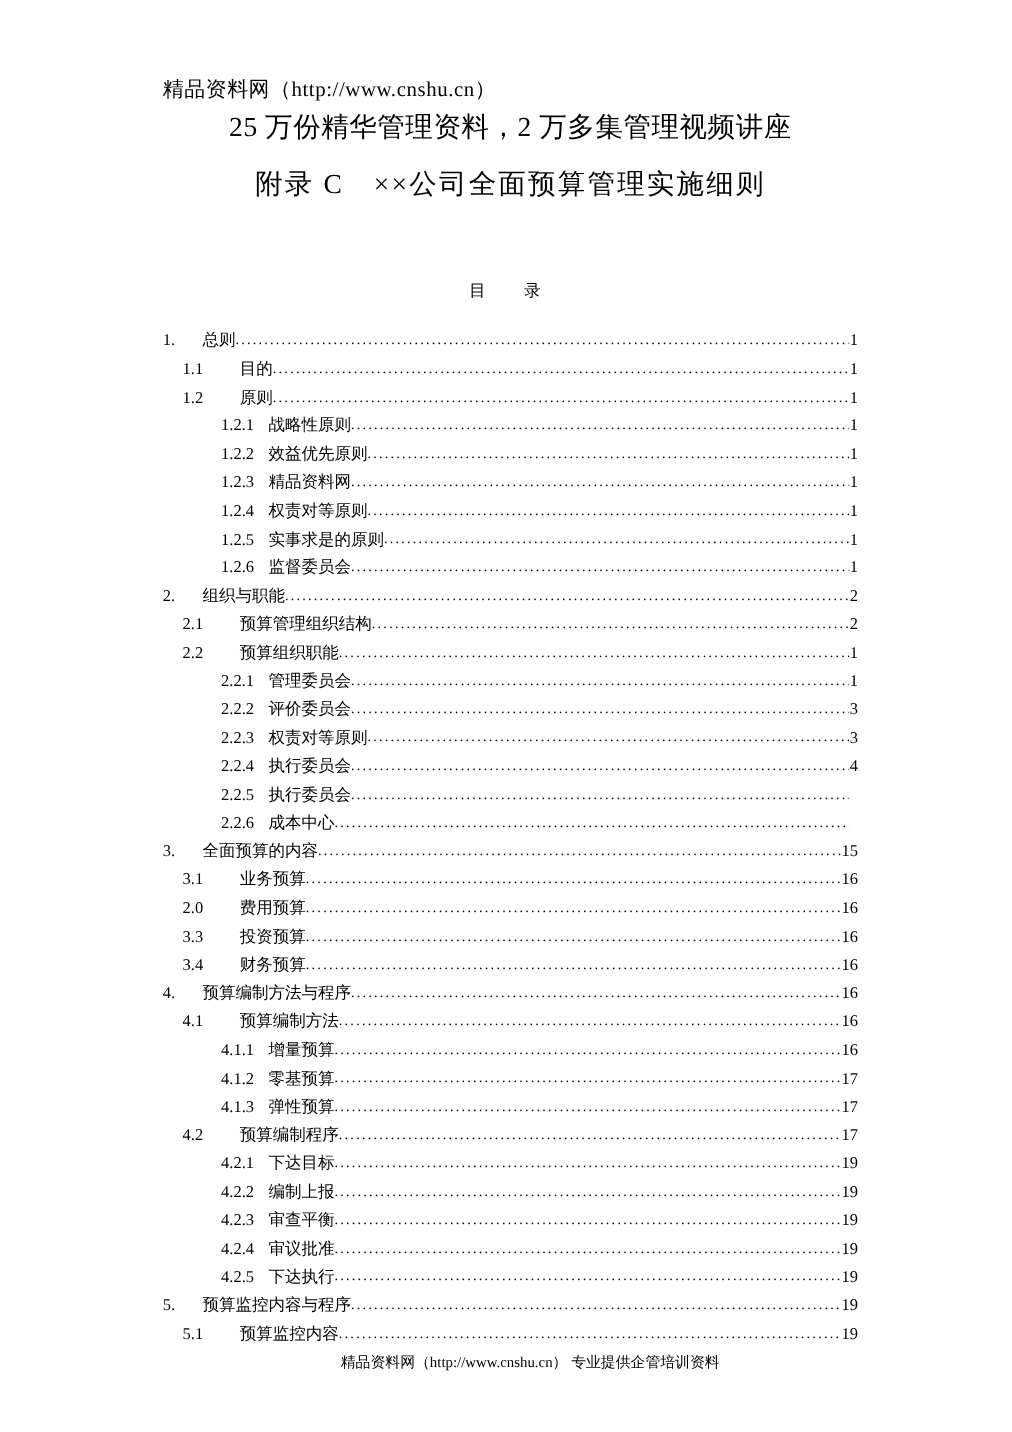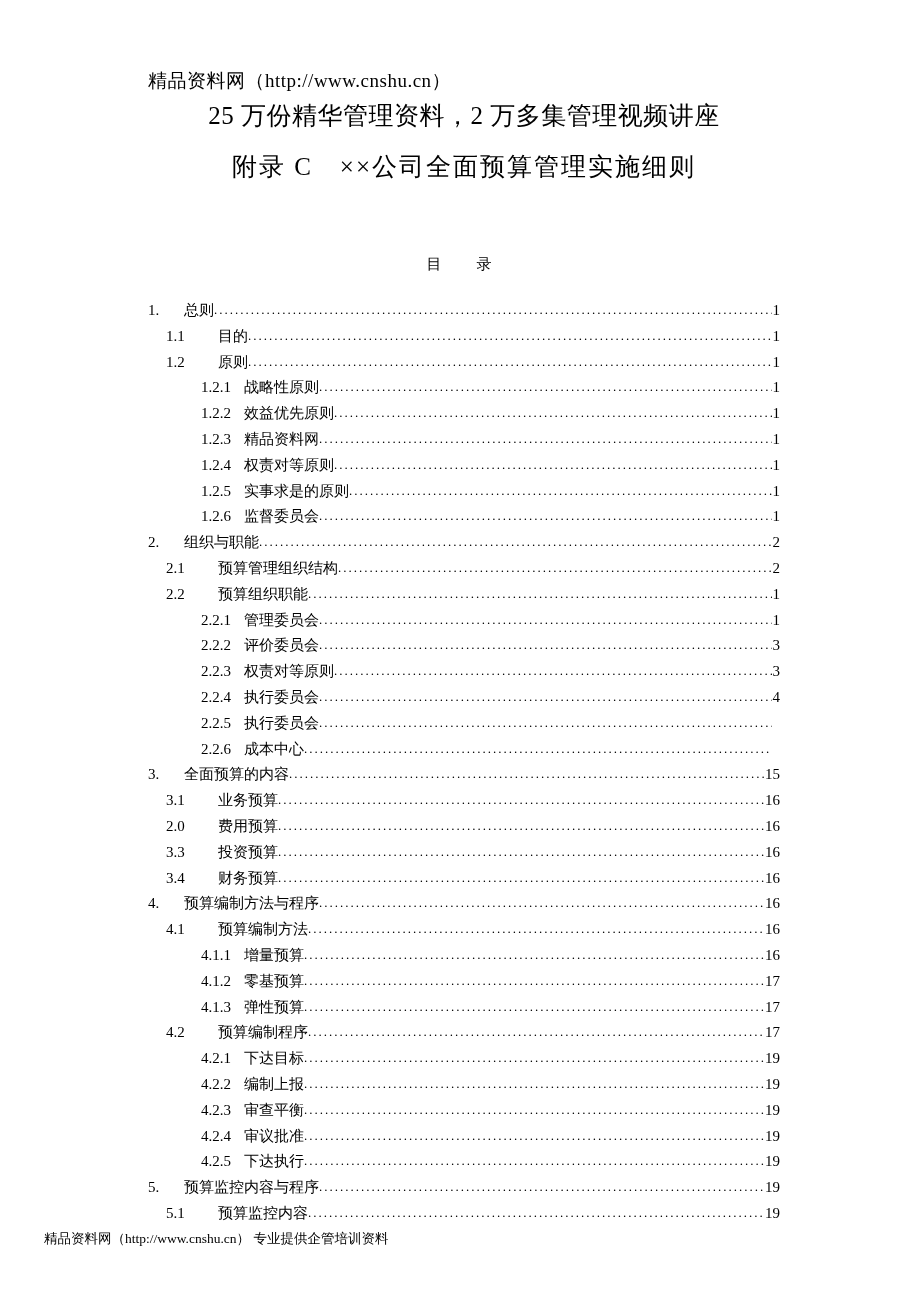--- a/index.html
+++ b/index.html
@@ -76,21 +76,21 @@
     .lvl1 .num { width: 36px; padding-left: 0; }
     .lvl1 .label { }
     .lvl2 .num { width: 70px; padding-left: 18px; }
     .lvl2 .label { }
     .lvl3 .num { width: 96px; padding-left: 40px; text-align: center; }
     .lvl3 .label { }
     .footer {
       position: absolute;
       bottom: 54px;
       width: 100%;
-      text-align: left;
+      text-align: center;
       font-size: 13.5px;
       color: #000;
       padding-left: 44px;
     }
   </style>
 </head>
 <body>
 
 <div class="page">
   <div class="header-line1">精品资料网（http://www.cnshu.cn）</div>

